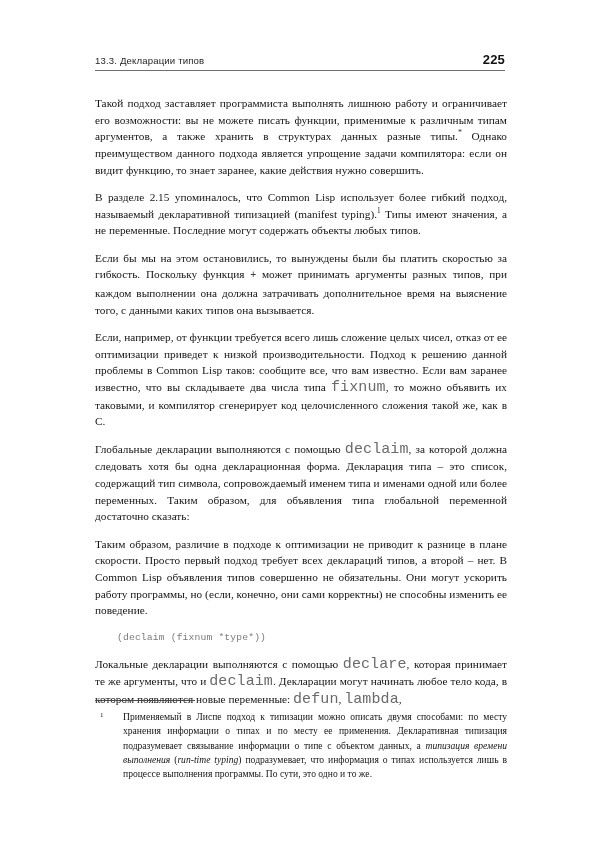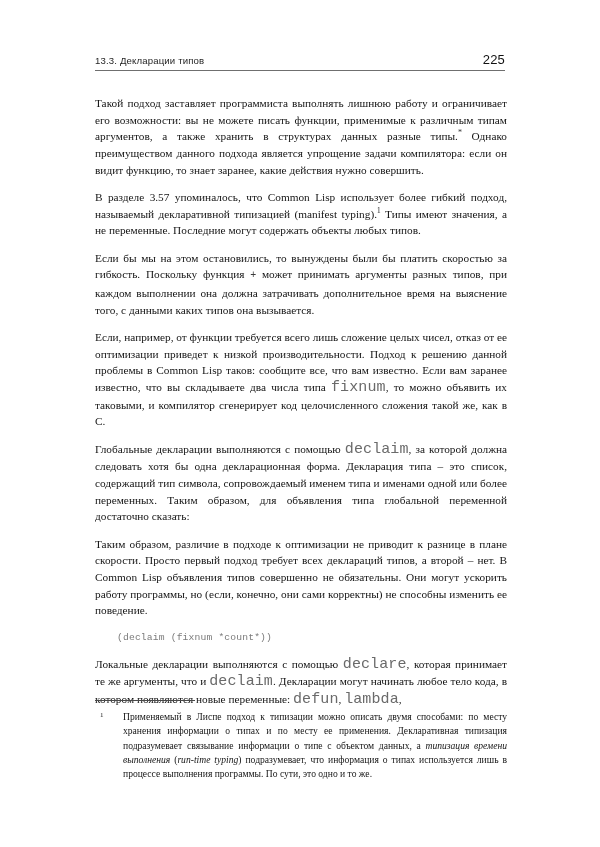--- a/index.html
+++ b/index.html
@@ -36,21 +36,21 @@
     justify-content: space-between;
     font-family: "Liberation Sans", "DejaVu Sans", sans-serif;
   }
   .runhead-title {
     font-size: 9.6px;
     letter-spacing: 0.15px;
     color: #1f1f1f;
   }
   .runhead-folio {
     font-size: 13px;
-    font-weight: normal;
+    font-weight: bold;
     color: #111111;
     letter-spacing: 0.2px;
   }
   .runhead-rule {
     position: absolute;
     left: 95px;
     top: 70px;
     width: 410px;
     height: 1px;
     background: #6f6f6f;
@@ -160,33 +160,33 @@
   <div class="runhead">
     <span class="runhead-title">13.3. Декларации типов</span>
     <span class="runhead-folio">225</span>
   </div>
   <div class="runhead-rule"></div>
 
   <div class="col">
 
     <p class="body"><span>Такой подход заставляет программиста выполнять лишнюю работу и ограничивает его возможности: вы не можете писать функции, применимые к различным типам аргументов, а также хранить в структурах данных разные типы.</span><sup class="astref">*</sup><span> Однако преимуществом данного подхода является упрощение задачи компилятора: если он видит функцию, то знает заранее, какие действия нужно совершить.</span></p>
 
-    <p class="body"><span>В разделе 3.57 упоминалось, что Common Lisp использует более гибкий подход, называемый декларативной типизацией (manifest typing).</span><sup class="fnref">1</sup><span> Типы имеют значения, а не переменные. Последние могут содержать объекты любых типов.</span></p>
+    <p class="body"><span>В разделе 2.15 упоминалось, что Common Lisp использует более гибкий подход, называемый декларативной типизацией (manifest typing).</span><sup class="fnref">1</sup><span> Типы имеют значения, а не переменные. Последние могут содержать объекты любых типов.</span></p>
 
     <p class="body"><span>Если бы мы на этом остановились, то вынуждены были бы платить скоростью за гибкость. Поскольку функция </span><code class="op">+</code><span> может принимать аргументы разных типов, при каждом выполнении она должна затрачивать дополнительное время на выяснение того, с данными каких типов она вызывается.</span></p>
 
     <p class="body"><span>Если, например, от функции требуется всего лишь сложение целых чисел, отказ от ее оптимизации приведет к низкой производительности. Подход к решению данной проблемы в Common Lisp таков: сообщите все, что вам известно. Если вам заранее известно, что вы складываете два числа типа </span><code class="mono">fixnum</code><span>, то можно объявить их таковыми, и компилятор сгенерирует код целочисленного сложения такой же, как в C.</span></p>
 
     <p class="body"><span>Глобальные декларации выполняются с помощью </span><code class="mono">declaim</code><span>, за которой должна следовать хотя бы одна декларационная форма. Декларация типа – это список, содержащий тип символа, сопровождаемый именем типа и именами одной или более переменных. Таким образом, для объявления типа глобальной переменной достаточно сказать:</span></p>
 
     <p class="body">Таким образом, различие в подходе к оптимизации не приводит к разнице в плане скорости. Просто первый подход требует всех деклараций типов, а второй – нет. В Common Lisp объявления типов совершенно не обязательны. Они могут ускорить работу программы, но (если, конечно, они сами корректны) не способны изменить ее поведение.</p>
 
 
 
-    <pre class="codeblock tight">(declaim (fixnum *count*))</pre>
+    <pre class="codeblock tight">(declaim (fixnum *type*))</pre>
 
     <p class="body"><span>Локальные декларации выполняются с помощью </span><code class="mono">declare</code><span>, которая принимает те же аргументы, что и </span><code class="mono">declaim</code><span>. Декларации могут начинать любое тело кода, в котором появляются новые переменные: </span><code class="mono">defun</code><span>, </span><code class="mono">lambda</code><span>,</span></p>
 
   </div>
 
   <div class="footnote-zone">
     <div class="fn-rule"></div>
     <div class="fn-item">
       <span class="fn-marker">1</span><span>Применяемый в Лиспе подход к типизации можно описать двумя способами: по месту хранения информации о типах и по месту ее применения. Декларативная типизация подразумевает связывание информации о типе с объектом данных, а </span><em class="ital">типизация времени выполнения</em><span> (</span><em class="ital">run-time typing</em><span>) подразумевает, что информация о типах используется лишь в процессе выполнения программы. По сути, это одно и то же.</span>
     </div>

